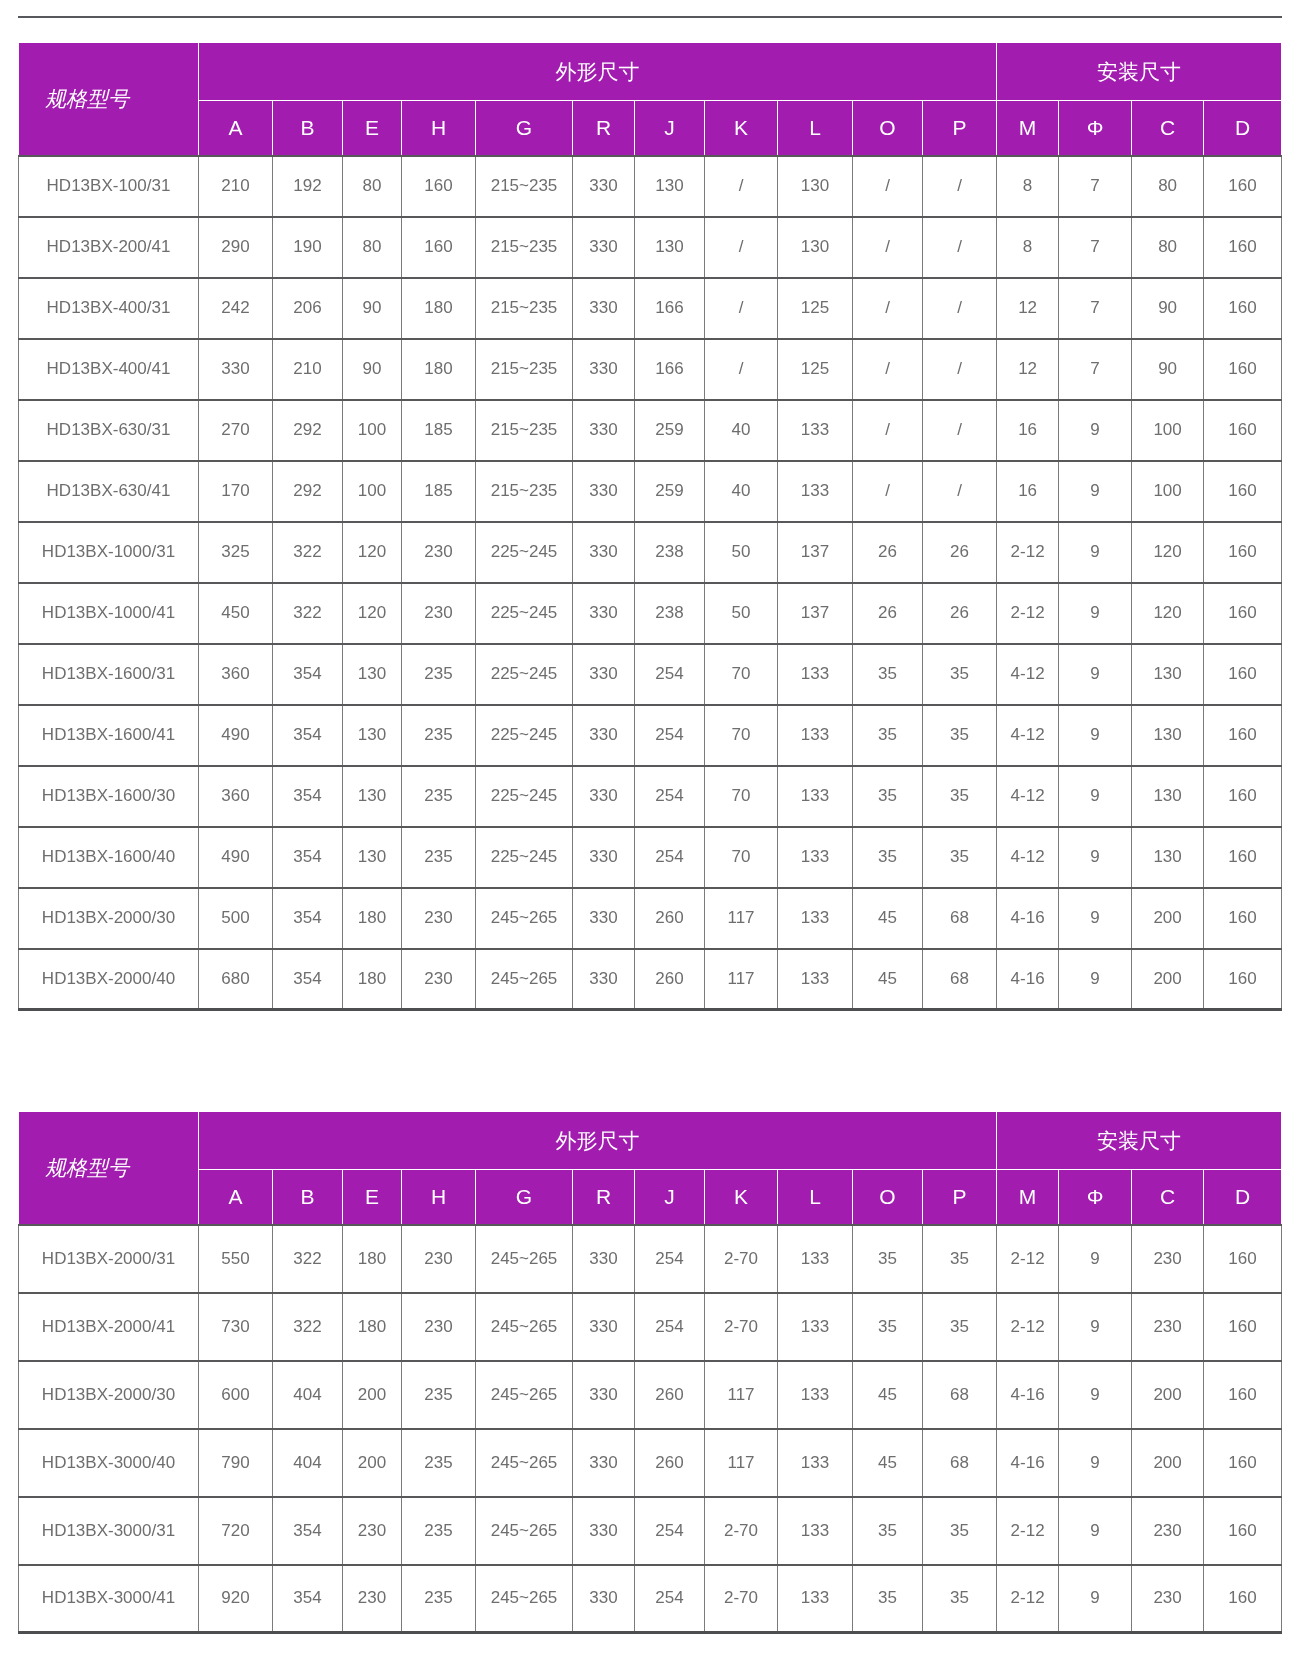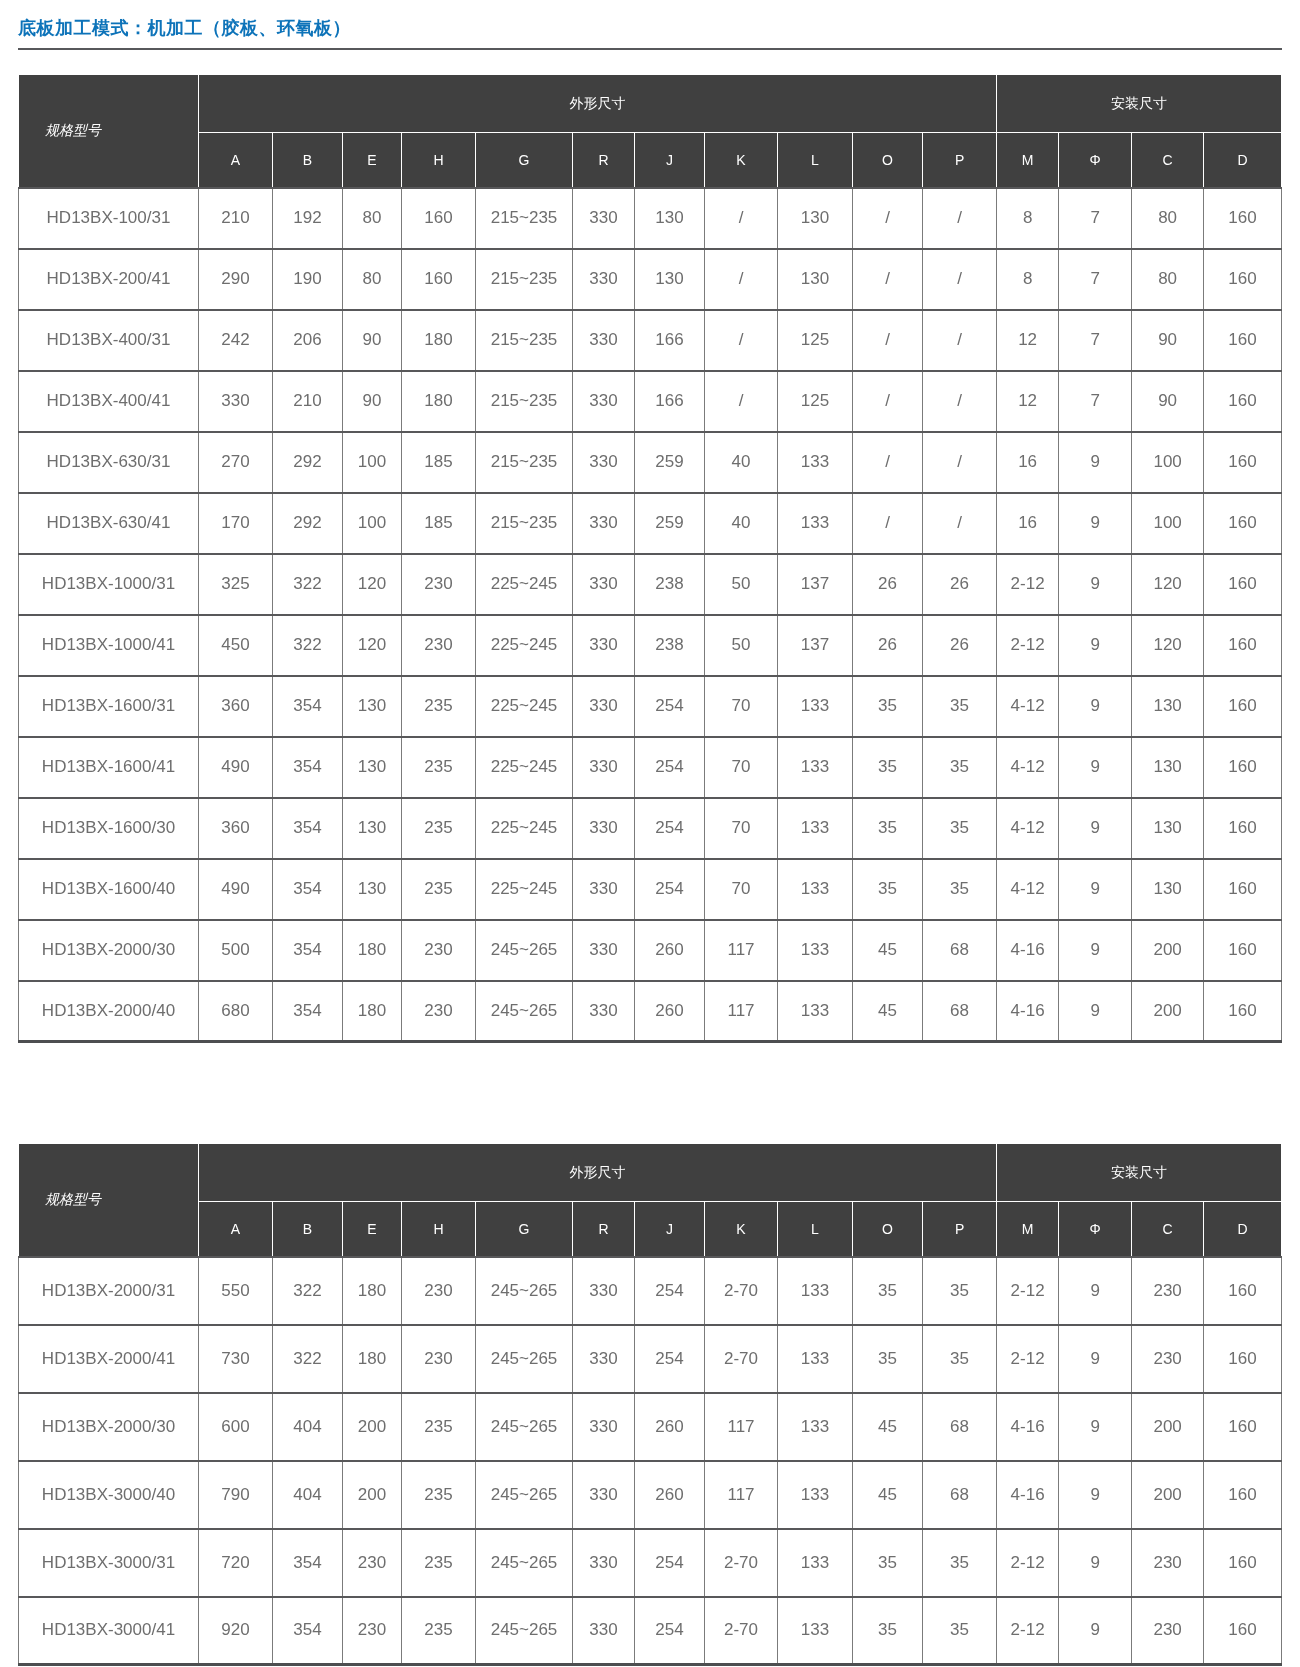--- a/index.html
+++ b/index.html
@@ -15,41 +15,40 @@
   }
   .title-rule { height:2px; background:#57585b; margin-bottom:24px; }
 
   table.spec-table {
     width:100%; border-collapse:collapse; table-layout:fixed;
     border-bottom:3px solid #4d4e50;
   }
   table.t2 { margin-top:100px; }
 
   .spec-table th {
-    background:#404040; color:#ffffff; font-weight:400;
-    font-size:14px; border:1px solid #ffffff; text-align:center;
+    background:#a21caf; color:#ffffff; font-weight:400;
+    font-size:21px; border:1px solid #ffffff; text-align:center;
   }
   .spec-table th.group-head { height:58px; }
   .spec-table tr.letters th { height:55px; }
   .spec-table th.model-head { text-align:left; padding-left:26px;font-style:italic; }
 
   .spec-table td {
     border:1px solid #7b7b7b; border-top:2px solid #58585a;
     text-align:center; vertical-align:middle;
     color:#6e6e6e; font-size:17px; background:#ffffff;
   }
   .t1 td { height:61px; }
   .t2 td { height:68px; }
 </style>
 </head>
 <body>
 
 <div class="page">
 
-  <div class="page-title">底板加工模式：机加工（胶板、环氧板）</div>
   <div class="title-rule"></div>
 
   <table class="spec-table t1">
     <colgroup>
       <col style="width:180px">
         <col style="width:74px">
         <col style="width:70px">
         <col style="width:59px">
       <col style="width:74px">
         <col style="width:97px">

